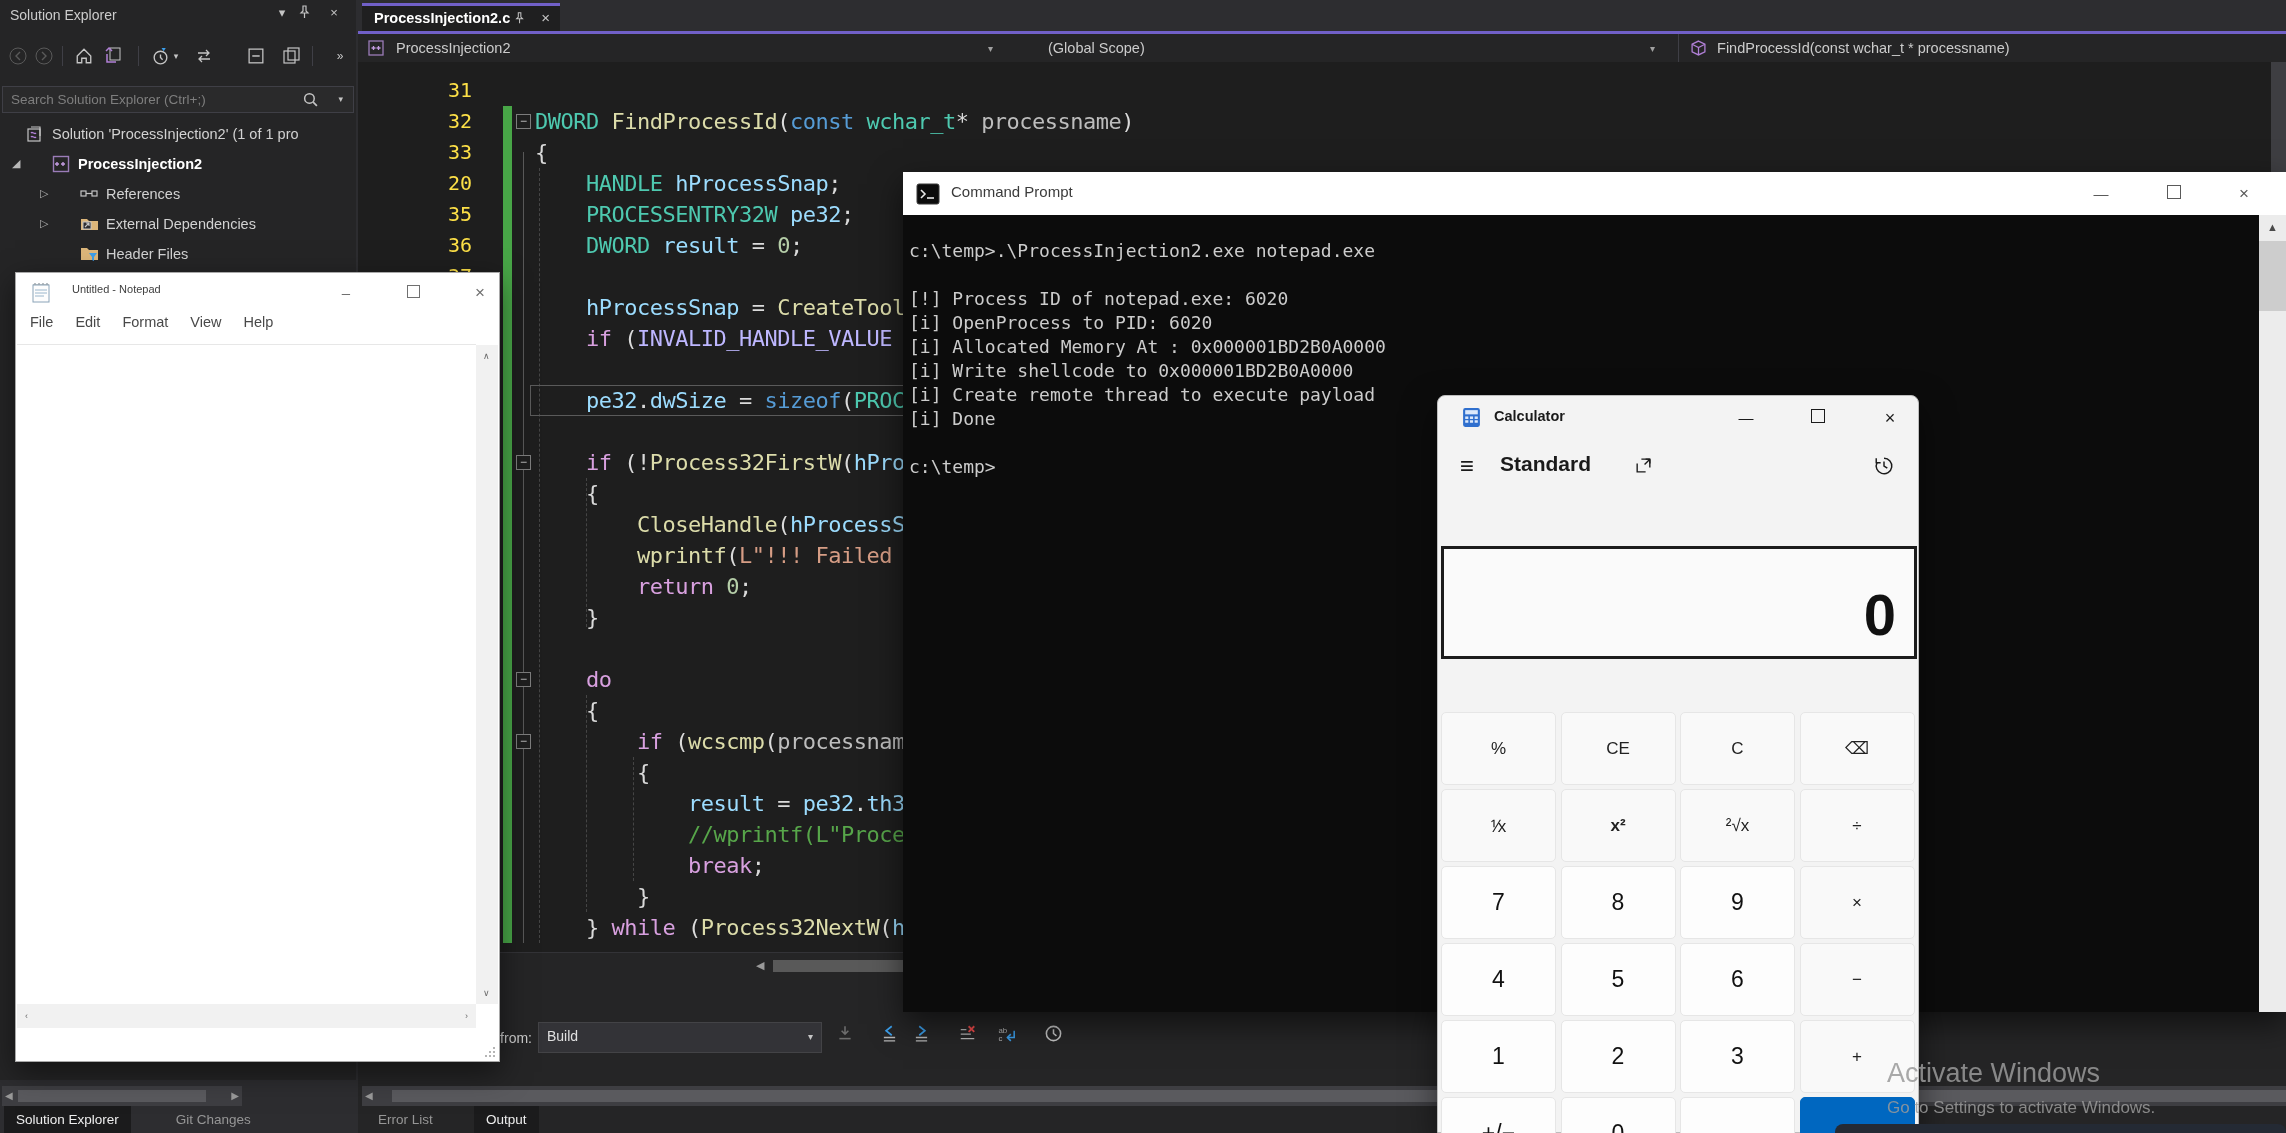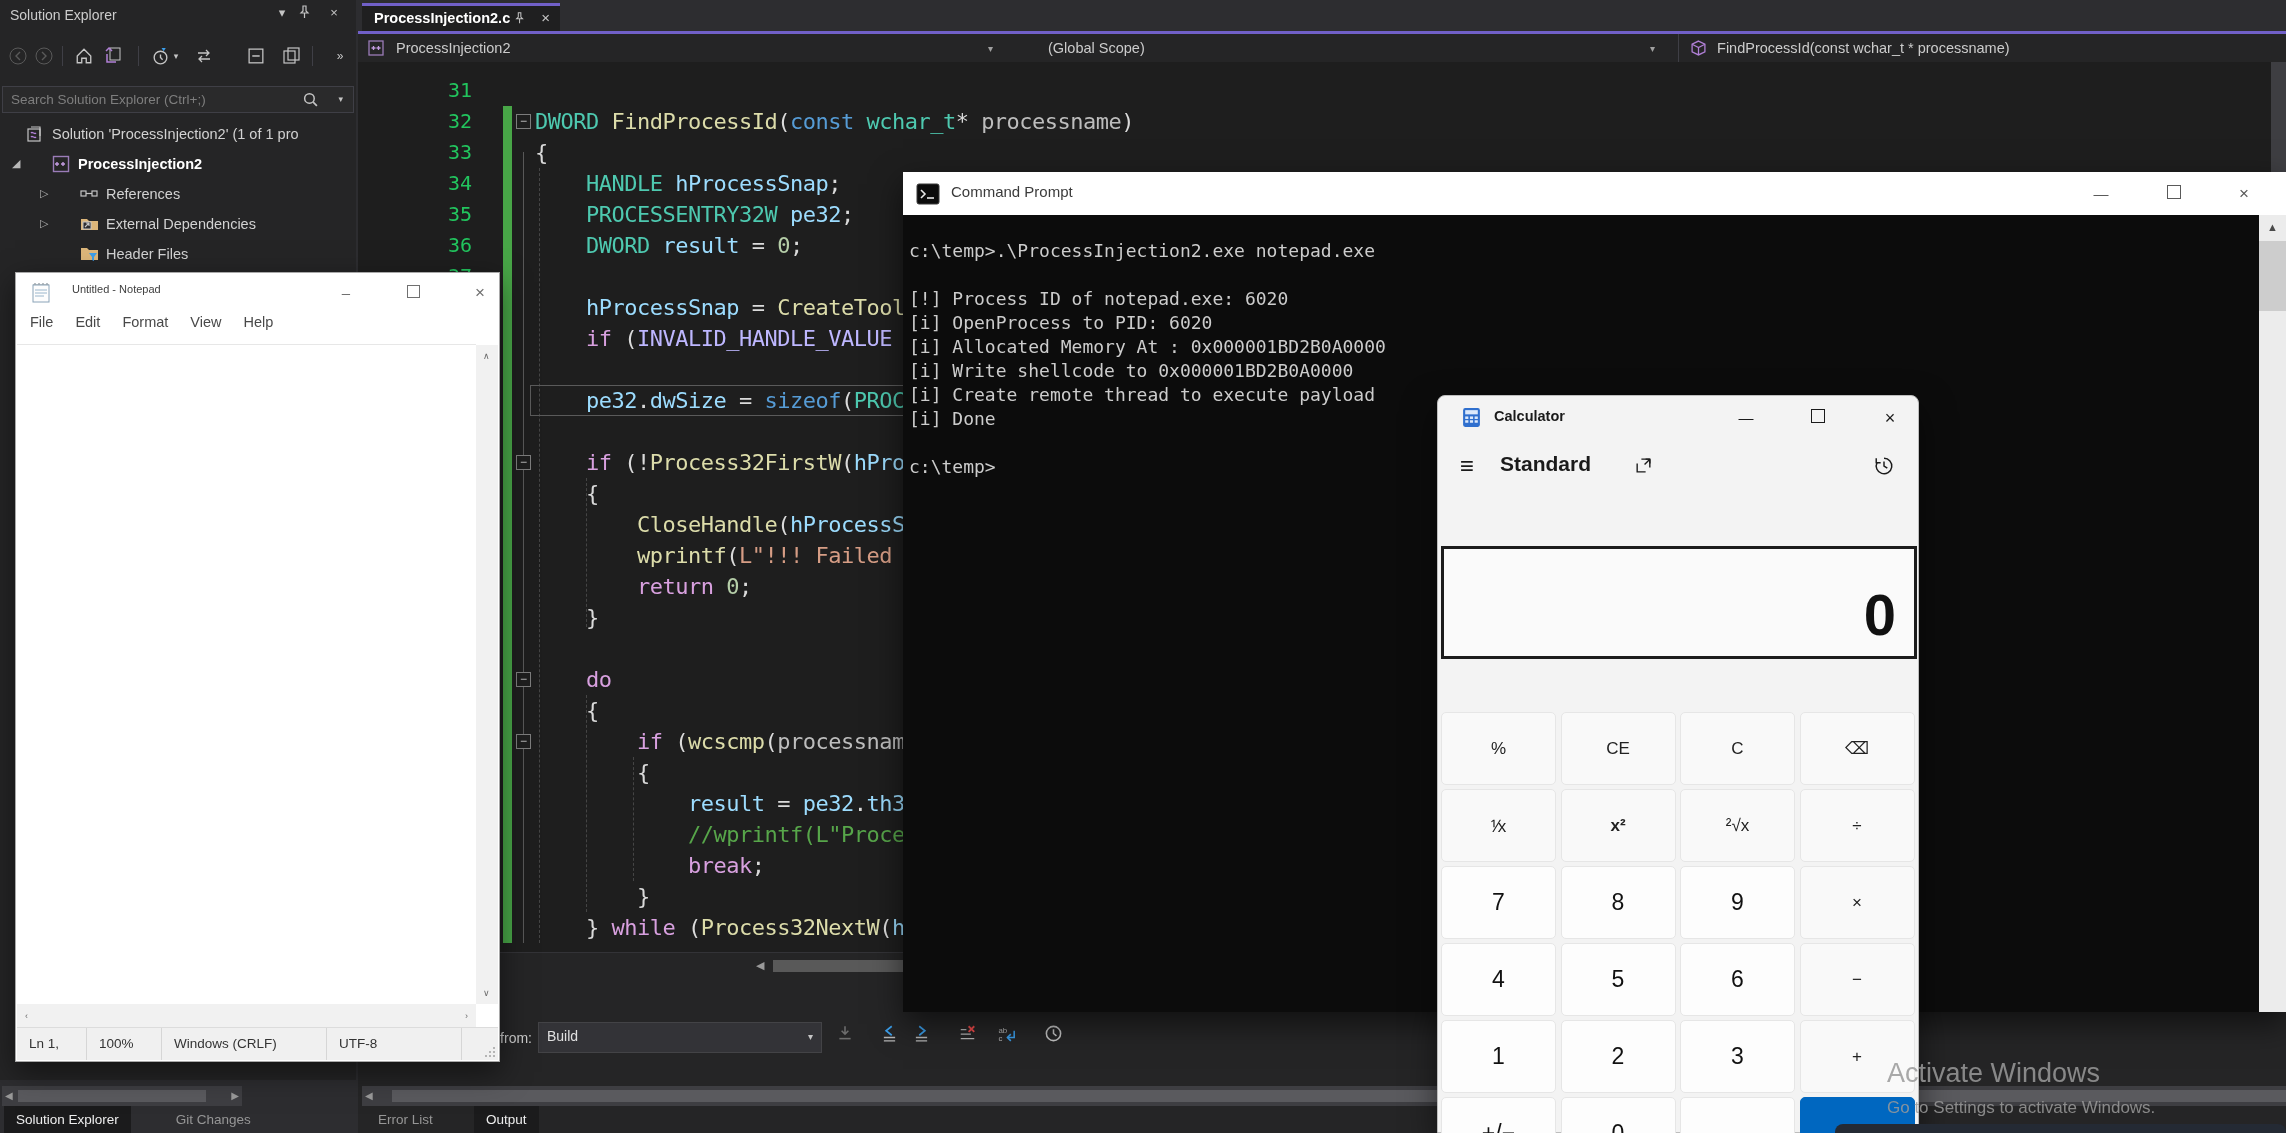--- a/index.html
+++ b/index.html
@@ -31,21 +31,21 @@
   #doc-tab .pin{position:absolute;right:34px;top:6px;color:#c5c5c5;}
   #doc-tab .x{position:absolute;right:10px;top:3px;color:#c5c5c5;font-size:15px;}
   #purple-line{position:absolute;left:358px;top:31px;right:0;height:3px;background:#7160c8;}
   #navbar{position:absolute;left:358px;top:34px;right:0;height:28px;background:#252526;border-bottom:1px solid #2d2d30;}
   .nav-sec{position:absolute;top:0;height:28px;color:#cccccc;font-size:14.5px;line-height:28px;white-space:nowrap;}
   .nav-dd{color:#a0a0a0;font-size:10px;}
 
   #editor-bg{position:absolute;left:358px;top:62px;right:0;height:890px;background:#1e1e1e;}
   #editor-vsb{position:absolute;right:0;top:62px;width:15px;height:110px;background:#3e3e42;}
   .gut-num{position:absolute;left:400px;width:72px;text-align:right;font-family:"DejaVu Sans Mono",monospace;
-    font-size:20px;color:#22c55e;line-height:31px;height:31px;}
+    font-size:20px;color:#fde047;line-height:31px;height:31px;}
   .code-line{position:absolute;left:535px;height:31px;line-height:31px;font-family:"DejaVu Sans Mono",monospace;
     font-size:22px;white-space:pre;letter-spacing:-0.5px;}
   .fold-box{position:absolute;left:516px;width:15px;height:15px;border:1px solid #7c7c7c;background:#1e1e1e;
     box-sizing:border-box;color:#c0c0c0;font-size:12px;line-height:12px;text-align:center;z-index:3;}
   #green-bar{position:absolute;left:503px;top:106px;width:9px;height:837px;background:#48a647;}
   #fold-line{position:absolute;left:523px;top:152px;width:1px;height:791px;background:#585858;}
   .iguide{position:absolute;width:1px;border-left:1px dashed #454545;}
   #cur-line{position:absolute;left:530px;top:385px;right:0;height:31px;border:1px solid #5a5a5a;box-sizing:border-box;}
   .tok-pln{color:#dadada;} .tok-typ{color:#4ec9b0;} .tok-kw{color:#569cd6;} .tok-ctl{color:#d8a0df;}
   .tok-fn{color:#dcdcaa;} .tok-var{color:#9cdcfe;} .tok-mac{color:#beb7ff;} .tok-par{color:#bdbdbd;}
@@ -328,21 +328,21 @@
     <div class="iguide" style="left:633px;top:757px;height:124px"></div>
     <div id="cur-line"></div>
     <div id="code-layer">
         <div class="gut-num" style="top: 75px;">31</div>
         <div class="code-line" style="top: 75px;"></div>
         <div class="gut-num" style="top: 106px;">32</div>
         <div class="fold-box" style="top: 114px;">−</div>
         <div class="code-line" style="top: 106px;"><span class="tok-typ">DWORD</span><span class="tok-pln"> </span><span class="tok-fn">FindProcessId</span><span class="tok-pln">(</span><span class="tok-kw">const</span><span class="tok-pln"> </span><span class="tok-typ">wchar_t</span><span class="tok-pln">* </span><span class="tok-par">processname</span><span class="tok-pln">)</span></div>
         <div class="gut-num" style="top: 137px;">33</div>
         <div class="code-line" style="top: 137px;"><span class="tok-pln">{</span></div>
-        <div class="gut-num" style="top: 168px;">34</div>
+        <div class="gut-num" style="top: 168px;">20</div>
         <div class="code-line" style="top: 168px;"><span class="tok-pln">    </span><span class="tok-typ">HANDLE</span><span class="tok-pln"> </span><span class="tok-var">hProcessSnap</span><span class="tok-pln">;</span></div>
         <div class="gut-num" style="top: 199px;">35</div>
         <div class="code-line" style="top: 199px;"><span class="tok-pln">    </span><span class="tok-typ">PROCESSENTRY32W</span><span class="tok-pln"> </span><span class="tok-var">pe32</span><span class="tok-pln">;</span></div>
         <div class="gut-num" style="top: 230px;">36</div>
         <div class="code-line" style="top: 230px;"><span class="tok-pln">    </span><span class="tok-typ">DWORD</span><span class="tok-pln"> </span><span class="tok-var">result</span><span class="tok-pln"> = </span><span class="tok-num">0</span><span class="tok-pln">;</span></div>
         <div class="gut-num" style="top: 261px;">37</div>
         <div class="code-line" style="top: 261px;"></div>
         <div class="gut-num" style="top: 292px;">38</div>
         <div class="code-line" style="top: 292px;"><span class="tok-pln">    </span><span class="tok-var">hProcessSnap</span><span class="tok-pln"> = </span><span class="tok-fn">CreateToolhelp32Snapshot</span><span class="tok-pln">(</span><span class="tok-mac">TH32CS_SNAPPROCESS</span><span class="tok-pln">, </span><span class="tok-num">0</span><span class="tok-pln">);</span></div>
         <div class="gut-num" style="top: 323px;">39</div>
@@ -480,26 +480,20 @@
     <div id="np-menu"><span class="np-menu-item">File</span><span class="np-menu-item">Edit</span><span class="np-menu-item">Format</span><span class="np-menu-item">View</span><span class="np-menu-item">Help</span></div>
     <div id="np-text"></div>
     <div id="np-vsb">
       <span class="np-sarr" style="left:7px;top:6px">∧</span>
       <span class="np-sarr" style="left:7px;bottom:6px">∨</span>
     </div>
     <div id="np-hsb">
       <span class="np-sarr" style="left:8px;top:7px">‹</span>
       <span class="np-sarr" style="right:8px;top:7px">›</span>
     </div>
-    <div id="np-status">
-        <div class="np-cell" style="left: 0px; width: 70px;">Ln 1,</div>
-        <div class="np-cell" style="left: 70px; width: 75px;">100%</div>
-        <div class="np-cell" style="left: 145px; width: 165px;">Windows (CRLF)</div>
-        <div class="np-cell" style="left: 310px; width: 135px;">UTF-8</div>
-      </div>
     <div id="np-grip"></div>
   </div>
 
   <div id="cmd">
     <div id="cmd-title">
       <span style="position:absolute;left:13px;top:10px">
         <svg width="24" height="24" viewBox="0 0 24 24">
             <rect x="1" y="2" width="22" height="20" rx="2" fill="#0c0c0c" stroke="#3a3a3a"></rect>
             <path d="M5 8l4 4-4 4" stroke="#e8e8e8" fill="none" stroke-width="1.6"></path>
             <path d="M11 16h7" stroke="#e8e8e8" stroke-width="1.6"></path>

